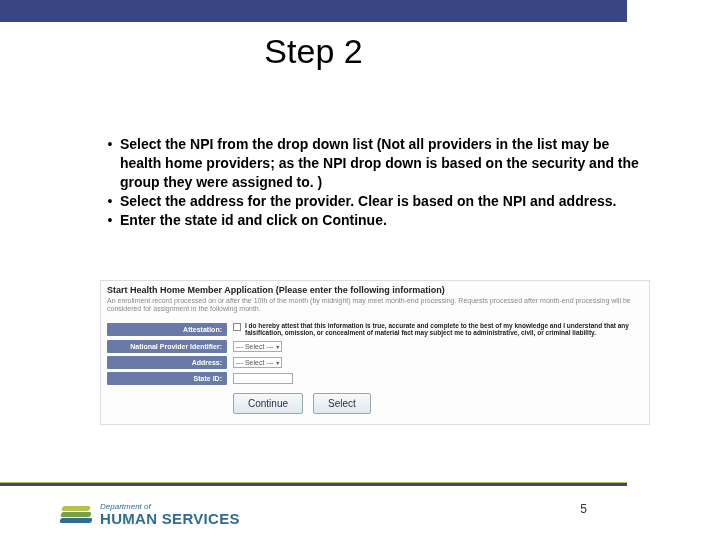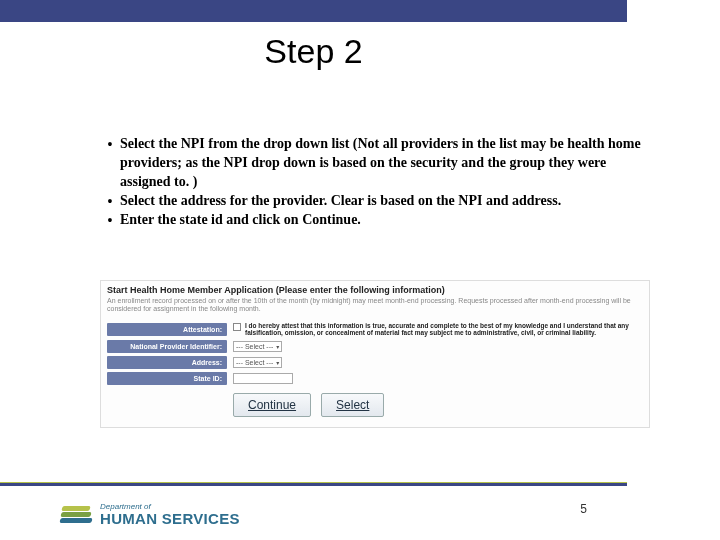--- a/index.html
+++ b/index.html
@@ -4,35 +4,35 @@
 <style>
   * { box-sizing: border-box; margin: 0; padding: 0; }
   html, body { width: 720px; height: 540px; font-family: Arial, Helvetica, sans-serif; background: #fff; }
   .slide { width: 627px; height: 540px; position: relative; }
   .top-bar { width: 100%; height: 22px; background: #3a4684; }
   .title { text-align: center; font-size: 34px; font-weight: 400; margin-top: 10px; color: #000; }
   .content { position: absolute; top: 135px; left: 100px; width: 550px; }
   .bullets { list-style: none; }
   .bullets li { display: flex; align-items: flex-start; font-size: 14px; font-weight: 700; color: #000; line-height: 1.35; margin-bottom: 0; }
   .bullets li .dot { width: 20px; flex: 0 0 20px; text-align: center; font-weight: 400; }
-  .bullets li .txt { flex: 1; font-family: Liberation Serif, serif; }
+  .bullets li .txt { flex: 1; }
   .form-shot { position: absolute; top: 280px; left: 100px; width: 550px; border: 1px solid #ddd; background: #fdfdfd; }
   .form-head { font-size: 9px; font-weight: 700; color: #222; padding: 4px 6px 2px 6px; }
   .form-note { font-size: 7px; color: #888; padding: 0 6px 4px 6px; line-height: 1.2; }
   .form-body { padding: 4px 6px 10px 6px; }
   .frow { display: flex; align-items: center; margin-bottom: 3px; }
   .flabel { flex: 0 0 120px; background: #6a7aa8; color: #fff; font-size: 7px; font-weight: 700; text-align: right; padding: 3px 5px; border-radius: 1px; }
   .fval { flex: 1; padding-left: 6px; display: flex; align-items: center; gap: 4px; }
   .attest-text { font-size: 6.5px; color: #222; font-weight: 700; line-height: 1.15; }
   .chk { width: 8px; height: 8px; border: 1px solid #888; background: #fff; flex: 0 0 8px; margin-top: 1px; }
   .sel { border: 1px solid #aaa; background: #fff; font-size: 7px; padding: 1px 2px; display: inline-flex; align-items: center; gap: 3px; color: #555; }
   .sel .caret { font-size: 6px; }
   .tin { border: 1px solid #aaa; width: 60px; height: 11px; background: #fff; }
   .btnrow { display: flex; gap: 10px; justify-content: flex-start; padding-left: 126px; margin-top: 8px; }
-  .fbtn { border: 1px solid #9aa; background: linear-gradient(#f7f9fb,#e3e8ee); color: #234; font-size: 12px; padding: 4px 14px; border-radius: 2px; text-decoration: underline; }
+  .fbtn { border: 1px solid #9aa; background: linear-gradient(#f7f9fb,#e3e8ee); color: #234; font-size: 10px; padding: 4px 14px; border-radius: 2px; }
   .footer-line { position: absolute; left: 0; bottom: 54px; width: 100%; height: 3px; background: #3a4684; }
   .footer-accent { position: absolute; left: 0; bottom: 57px; width: 100%; height: 1px; background: #b6c24a; }
   .logo { position: absolute; left: 60px; bottom: 14px; display: flex; align-items: center; gap: 6px; }
   .logo-mark { position: relative; width: 34px; height: 22px; }
   .wave { position: absolute; border-radius: 2px; transform: skewX(-15deg); }
   .w1 { width: 28px; height: 5px; background: #b6c24a; top: 2px; left: 2px; }
   .w2 { width: 30px; height: 5px; background: #7aa043; top: 8px; left: 1px; }
   .w3 { width: 32px; height: 5px; background: #2e6e8e; top: 14px; left: 0; }
   .logo-text { line-height: 1; }
   .logo-line1 { font-size: 8px; color: #2e6e8e; font-style: italic; }

